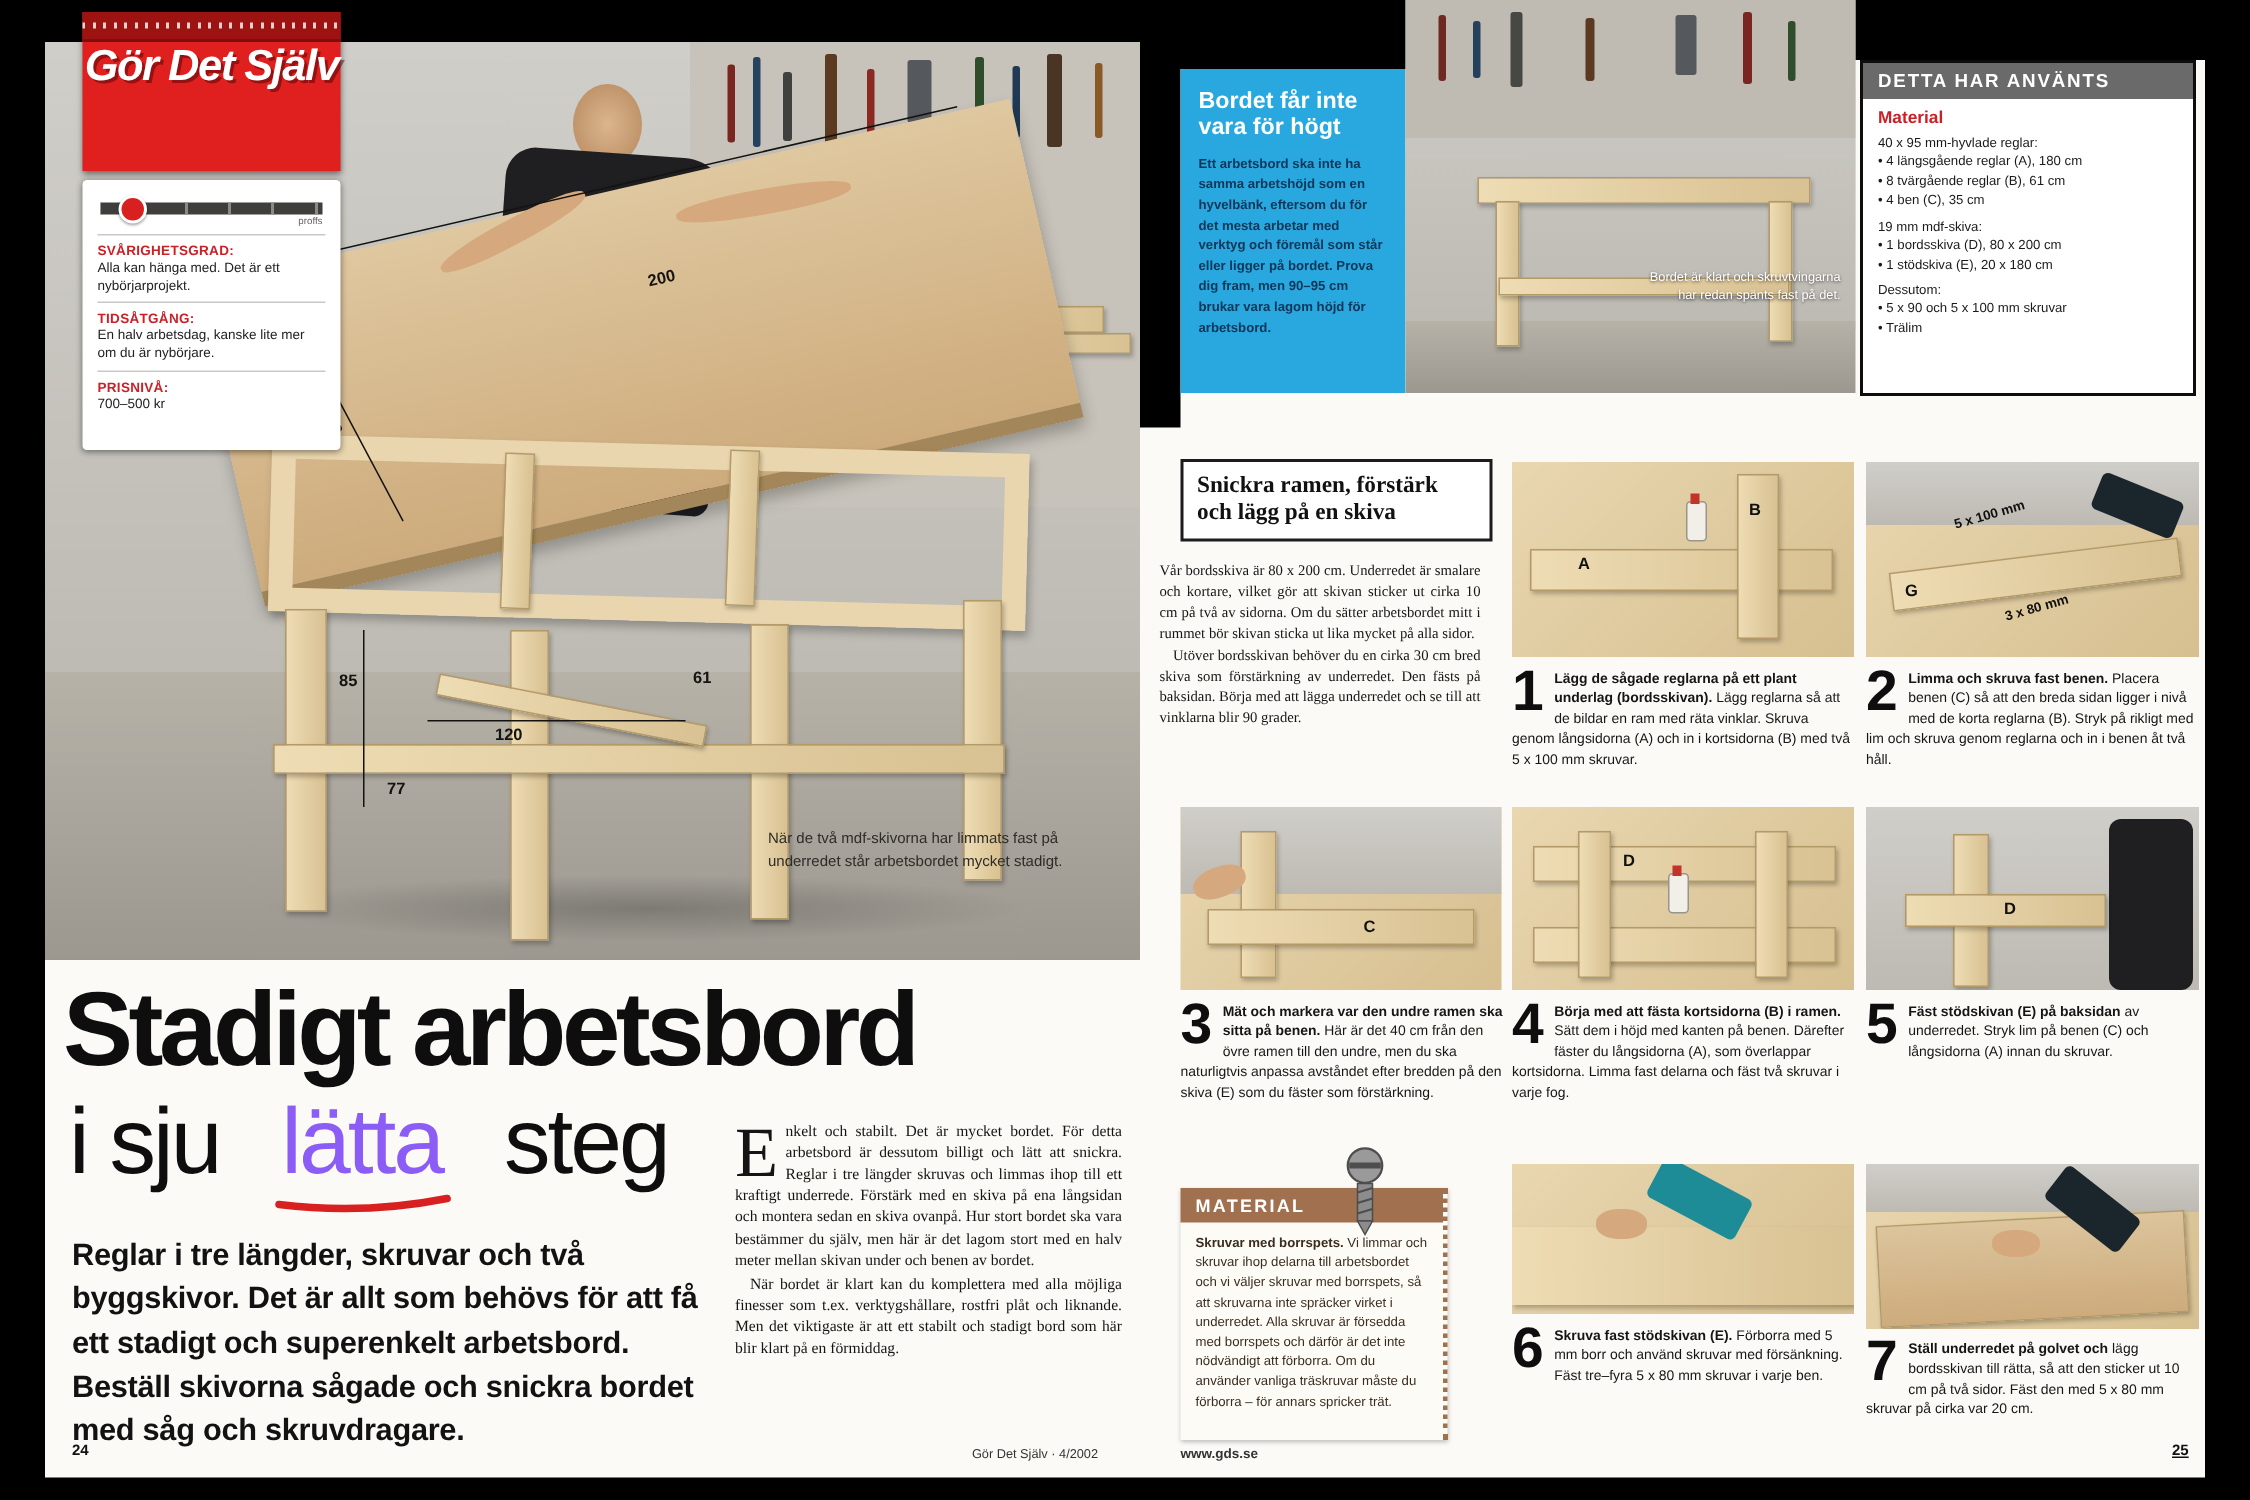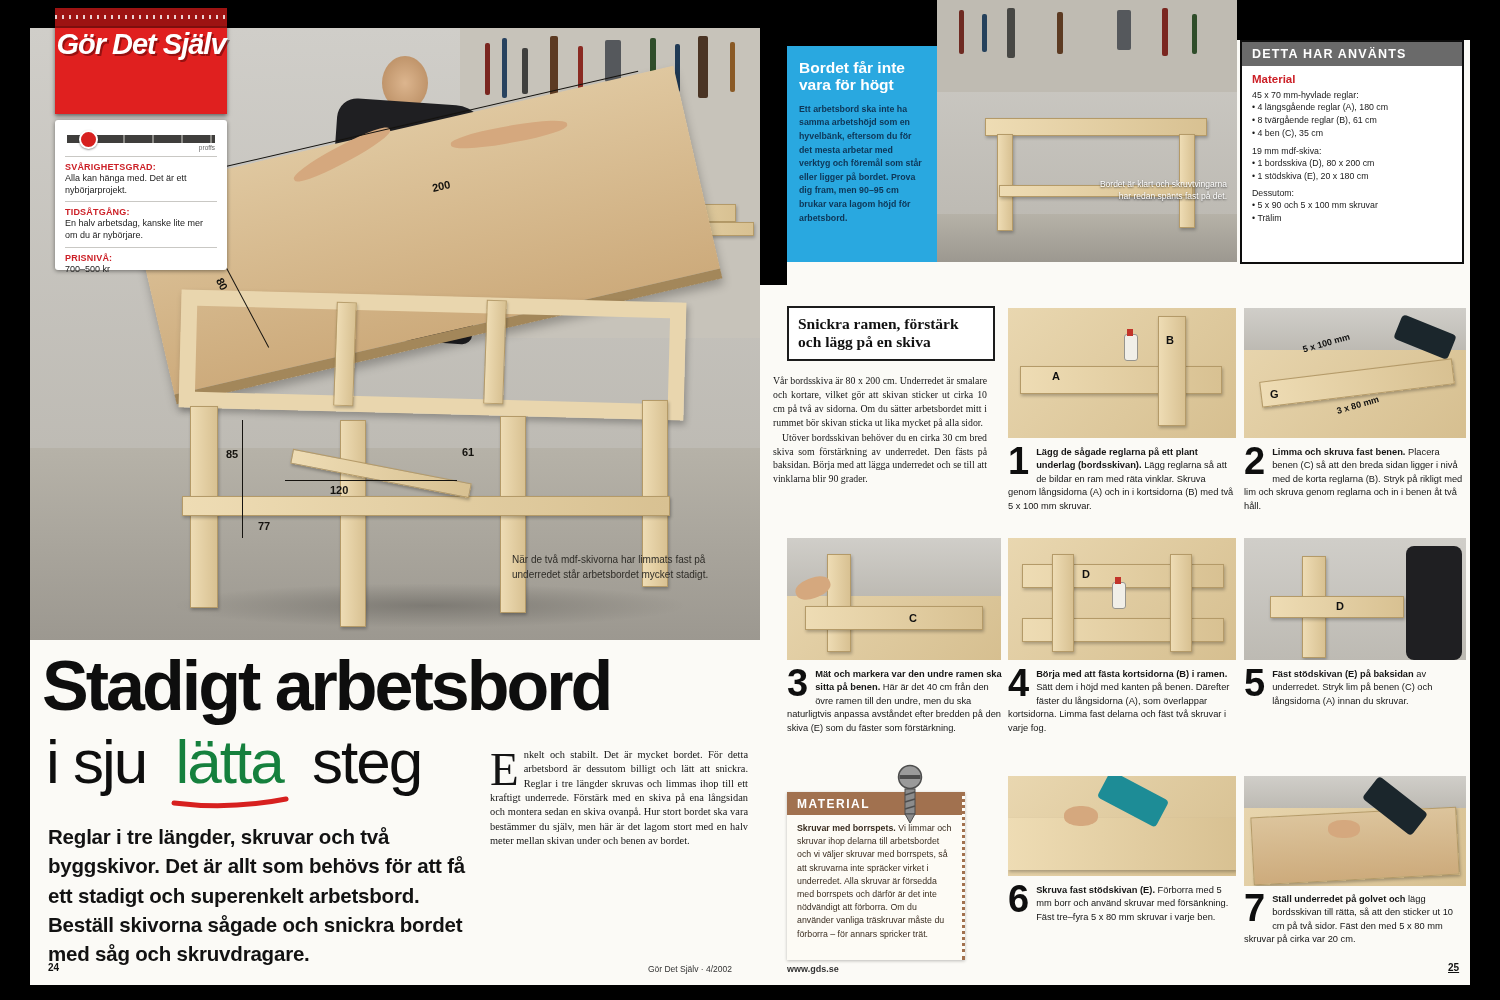--- a/index.html
+++ b/index.html
@@ -22,36 +22,36 @@
   .dimlabel{position:absolute;font-size:11px;font-weight:bold;color:#15130f;}
   .photo-cap{position:absolute;font-size:10px;line-height:1.45;color:#2e2c27;}
 
   
   .logo{left:55px;top:8px;width:172px;height:106px;background:#e0201f;box-shadow:0 2px 4px rgba(0,0,0,.5);}
   .logo .strip{height:18px;background:#9d1312;border-bottom:2px solid #7d0e0d;
                background-image:repeating-linear-gradient(90deg,rgba(255,255,255,.8) 0 2px,transparent 2px 7px);
                background-size:100% 4px;background-repeat:no-repeat;background-position:0 7px;}
   .logo .t{display:block;text-align:center;font-size:29px;font-weight:bold;font-style:italic;
            color:#fff;letter-spacing:-1px;text-shadow:2px 2px 0 rgba(60,0,0,.45);}
-  .factbox{left:55px;top:120px;width:172px;height:150px;background:#fff;border-radius:3px;
+  .factbox{left:55px;top:120px;width:172px;height:180px;background:#fff;border-radius:3px;
            box-shadow:0 1px 4px rgba(0,0,0,.45);padding:9px 10px;box-sizing:border-box;}
   .slider{position:relative;height:8px;background:#3f3e3c;margin:6px 2px 1px 2px;
           background-image:repeating-linear-gradient(90deg,transparent 0 27px,#8b8a86 27px 29px);}
   .knob{position:absolute;left:12px;top:-5px;width:15px;height:15px;border-radius:50%;
         background:#d7201f;border:2px solid #fff;box-shadow:0 1px 2px rgba(0,0,0,.4);}
   .scale-lab{text-align:right;font-size:6.5px;color:#666;margin:0 2px 4px 0;}
   .fsec{border-top:1px solid #c9c8c4;padding-top:5px;margin-top:5px;}
   .fsec:first-of-type{border-top:none;margin-top:2px;}
   .flab{font-size:9px;font-weight:bold;color:#cc2027;letter-spacing:.2px;}
   .ftxt{font-size:9px;line-height:1.3;color:#222;margin-top:1px;}
 
   
   .hl1{left:42px;top:646px;font-size:70px;font-weight:bold;letter-spacing:-3px;color:#0e0e0e;white-space:nowrap;}
   .hl2{left:46px;top:726px;font-size:62px;letter-spacing:-2px;color:#0e0e0e;white-space:nowrap;}
-  .hl2 .accent{position:relative;color:#15803d;margin:0 14px;}
+  .hl2 .accent{position:relative;color:#8b5cf6;margin:0 26px;}
   .hl2 .sw{position:absolute;left:-6px;bottom:-16px;width:112%;height:18px;}
   .lead{left:48px;top:822px;width:436px;font-size:20.5px;font-weight:bold;line-height:1.43;color:#121212;letter-spacing:-.2px;}
   .intro{left:490px;top:748px;width:258px;font-family:"Liberation Serif",serif;font-size:10.4px;
          line-height:1.38;text-align:justify;color:#141414;}
   .dropcap{float:left;font-size:47px;line-height:38px;padding:2px 5px 0 0;font-family:"Liberation Serif",serif;}
   .intro p{margin:0;}
   .intro p + p{text-indent:10px;margin-top:1px;}
 
   .pgnum{font-size:10px;font-weight:bold;color:#111;}
   .credit{font-size:8.5px;color:#333;}
@@ -189,20 +189,21 @@
   <span class="accent"><span>lätta</span><svg class="sw" viewBox="0 0 120 18" preserveAspectRatio="none">
         <path d="M4 9 Q 60 16 116 5" stroke="#d7201f" stroke-width="5" fill="none" stroke-linecap="round"></path>
       </svg></span>
   <span>steg</span>
 </div>
 
 <div class="abs lead">Reglar i tre längder, skruvar och två byggskivor. Det är allt som behövs för att få ett stadigt och superenkelt arbetsbord. Beställ skivorna sågade och snickra bordet med såg och skruvdragare.</div>
 <div class="abs intro">
   <span class="dropcap">E</span>
   <p>nkelt och stabilt. Det är mycket bordet. För detta arbetsbord är dessutom billigt och lätt att snickra. Reglar i tre längder skruvas och limmas ihop till ett kraftigt underrede. Förstärk med en skiva på ena långsidan och montera sedan en skiva ovanpå. Hur stort bordet ska vara bestämmer du själv, men här är det lagom stort med en halv meter mellan skivan under och benen av bordet.</p>
+  <p>När bordet är klart kan du komplettera med alla möjliga finesser som t.ex. verktygshållare, rostfri plåt och liknande. Men det viktigaste är att ett stabilt och stadigt bord som här blir klart på en förmiddag.</p>
 </div>
 
 <div class="abs pgnum" style="left:48px;top:962px;">24</div>
 <div class="abs credit" style="left:590px;top:964px;width:200px;text-align:center;">Gör Det Själv · 4/2002</div>
 <div class="abs pgnum" style="left:1448px;top:962px;text-decoration:underline;">25</div>
 
 <div class="abs tipbox">
   <h3>Bordet får inte vara för högt</h3>
   <p>Ett arbetsbord ska inte ha samma arbetshöjd som en hyvelbänk, eftersom du för det mesta arbetar med verktyg och föremål som står eller ligger på bordet. Prova dig fram, men 90–95 cm brukar vara lagom höjd för arbetsbord.</p>
 </div>
@@ -222,21 +223,21 @@
   <div class="woodbar" style="left:60px;top:134px;width:14px;height:95px;"></div>
   <div class="woodbar" style="left:242px;top:134px;width:14px;height:92px;"></div>
   <div class="woodbar" style="left:62px;top:185px;width:192px;height:10px;"></div>
   <div class="top-cap">Bordet är klart och skruvtvingarna har redan spänts fast på det.</div>
 </div>
 
 <div class="abs usedbox">
   <div class="hd">DETTA HAR ANVÄNTS</div>
   <div class="bd">
     <div class="mat-h">Material</div>
-    <div class="grp-t">45 x 70 mm-hyvlade reglar:</div>
+    <div class="grp-t">40 x 95 mm-hyvlade reglar:</div>
     <ul>
       <li>4 längsgående reglar (A), 180 cm</li>
       <li>8 tvärgående reglar (B), 61 cm</li>
       <li>4 ben (C), 35 cm</li>
     </ul>
     <div class="grp-t">19 mm mdf-skiva:</div>
     <ul>
       <li>1 bordsskiva (D), 80 x 200 cm</li>
       <li>1 stödskiva (E), 20 x 180 cm</li>
     </ul>

